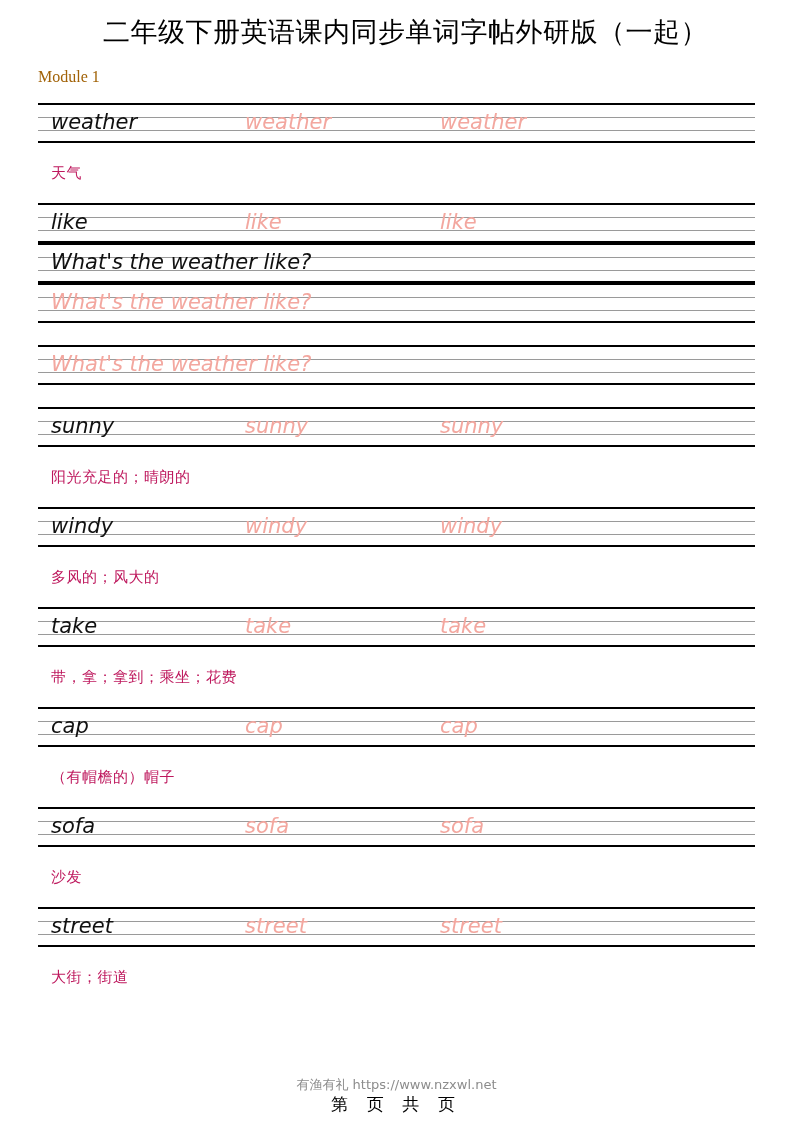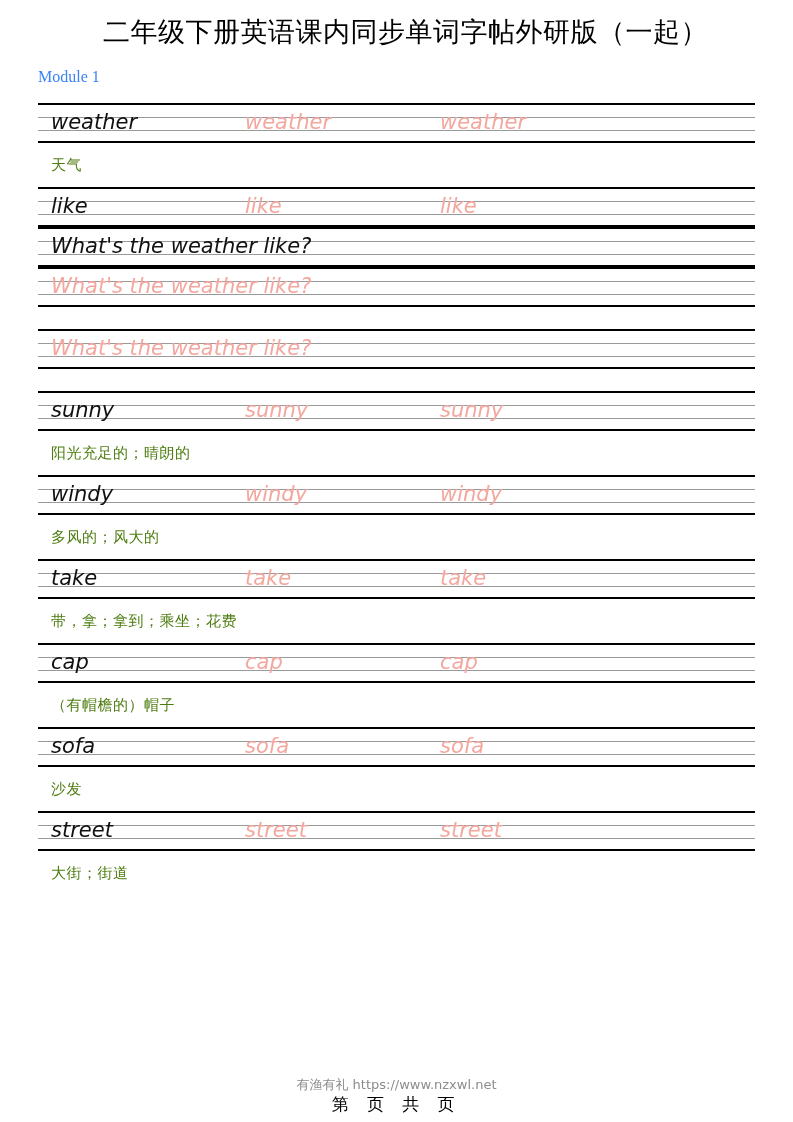--- a/index.html
+++ b/index.html
@@ -27,21 +27,21 @@
     color: #000;
     white-space: nowrap;
   }
 
   
   #module-label {
     position: absolute;
     top: 68px; left: 38px;
     font-family: "Liberation Serif", "DejaVu Serif", serif;
     font-size: 16px;
-    color: #3b82f6;
+    color: #a16207;
   }
 
   
   #sheet {
     position: absolute;
     top: 103px; left: 38px;
     width: 717px;
   }
 
   
@@ -80,46 +80,46 @@
   .slot.c1 { left: 207px; color: #f3a79f; }
   .slot.c2 { left: 402px; color: #f3a79f; }
 
   
   .slot.wide { left: 13px; }
   .slot.wide.ink    { color: #111111; }
   .slot.wide.trace  { color: #f3a79f; }
 
   
   .meaning {
-    height: 44px;
+    height: 60px;
     width: 100%;
     display: flex;
     align-items: center;
     padding-left: 13px;
     font-family: "DejaVu Sans", "Liberation Sans", sans-serif;
     font-size: 15px;
-    color: #4d7c0f;
+    color: #be185d;
     letter-spacing: 0.5px;
   }
 
   
   .gap { height: 22px; width: 100%; }
   #site-credit {
     position: absolute;
     top: 1076px; left: 0; width: 793px;
     text-align: center;
     font-family: "DejaVu Sans", "Liberation Sans", sans-serif;
     font-size: 13px;
     color: #8c8c8c;
   }
   #page-counter {
     position: absolute;
     top: 1093px; left: 0; width: 793px;
     text-align: center;
-    font-family: Liberation Serif, serif;
+    font-family: Liberation Sans, sans-serif;
     font-size: 17px;
     color: #000;
     letter-spacing: 7px;
   }
 </style>
 </head>
 <body>
 
 <div id="page-title">二年级下册英语课内同步单词字帖外研版（一起）</div>
 

